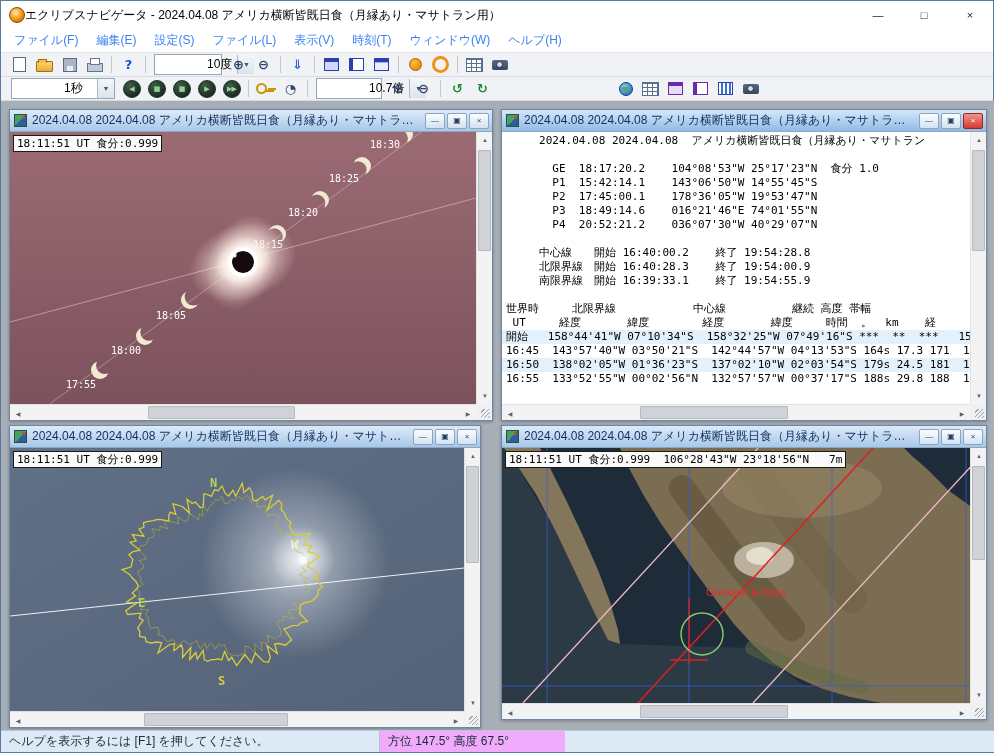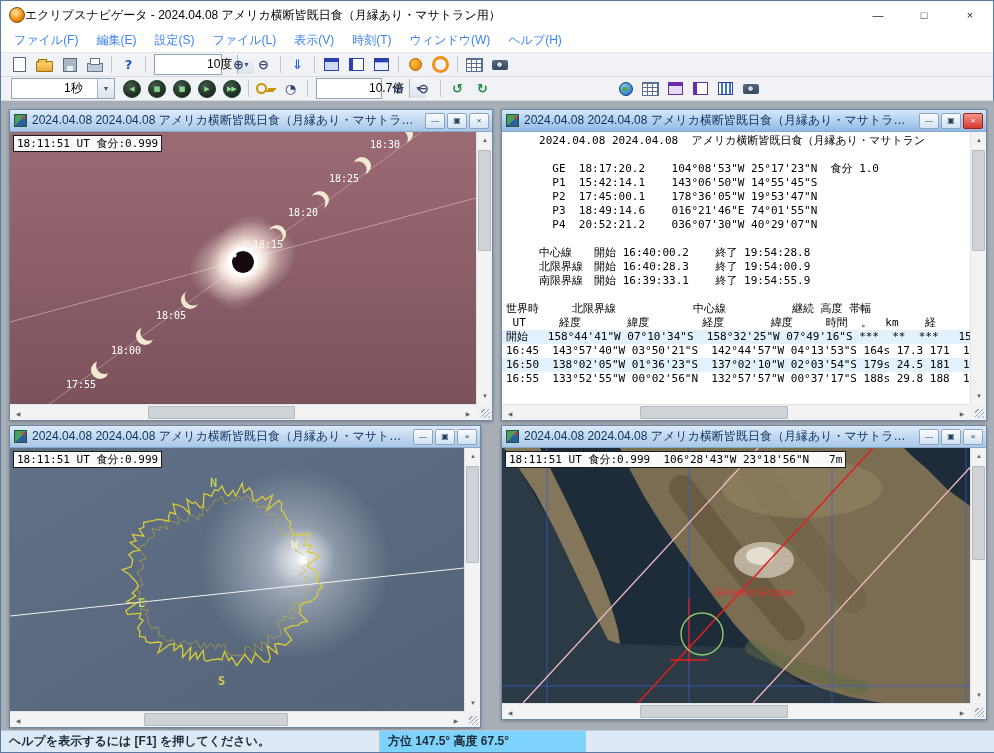--- a/index.html
+++ b/index.html
@@ -92,24 +92,24 @@
   
   .textpane{font:11px/14px "DejaVu Sans Mono",monospace;color:#000;white-space:pre;padding-top:2px;}
   .twl{height:14px;padding-left:4px;}
   .tw-stripe{background:#e2f1fc;}
 
   svg{display:block;}
   .moon-label{fill:#ffffff;font:10px "DejaVu Sans Mono",monospace;}
 
   
   .statusbar{position:absolute;bottom:0;left:0;width:994px;height:22px;background:#dde9f5;border-top:1px solid #b8c8d8;display:flex;align-items:center;color:#1c2a38;}
-  .sb-sec{padding:0 8px;height:100%;display:flex;align-items:center;white-space:nowrap;overflow:hidden;font-weight:bold;}
+  .sb-sec{padding:0 8px;height:100%;display:flex;align-items:center;white-space:nowrap;overflow:hidden;}
   .sb-help{width:378px;}
   .sb-gps{flex:1;border-left:1px solid #b4c4d4;}
-  .sb-az{width:207px;border-left:1px solid #b4c4d4;background:#7dd3fc;}
+  .sb-az{width:186px;border-left:1px solid #b4c4d4;background:#f0abfc;}
 </style>
 </head>
 <body>
 
 <div class="app">
 
   <div class="titlebar">
     <span class="app-icon"></span>
     <span class="title">エクリプスナビゲータ - 2024.04.08 アメリカ横断皆既日食（月縁あり・マサトラン用）</span>
     <div class="win-controls">
@@ -485,21 +485,21 @@
 
             <line id="path-north" x1="256" y1="0" x2="21" y2="255" stroke="#f2b8c6" stroke-width="1.3"></line>
             <line id="path-south" x1="486" y1="0" x2="251" y2="255" stroke="#f2b8c6" stroke-width="1.3"></line>
             <line id="path-center" x1="371" y1="0" x2="136" y2="255" stroke="#dd2020" stroke-width="1.5"></line>
 
             <line x1="187" y1="150" x2="187" y2="215" stroke="#dd2020" stroke-width="1.3"></line>
             <line x1="168" y1="212" x2="206" y2="212" stroke="#dd2020" stroke-width="1.3"></line>
             <circle id="greatest-circle" cx="200" cy="186" r="21" fill="none" stroke="#8ecc70" stroke-width="1.4"></circle>
           </svg>
           <div class="stamp">18:11:51 UT 食分:0.999  106°28'43"W 23°18'56"N   7m</div>
-          <span class="greatest" style="left:212px;top:138px">Greatest Eclipse</span>
+          <span class="greatest" style="left:204px;top:138px">Greatest Eclipse</span>
         </div>
         <div class="vscroll">
             <div class="sb-btn">▲</div>
             <div class="sb-track">
               <div class="sb-thumb"></div>
             </div>
             <div class="sb-btn">▼</div>
           </div>
         <div class="hscroll">
             <div class="sb-btn">◀</div>

